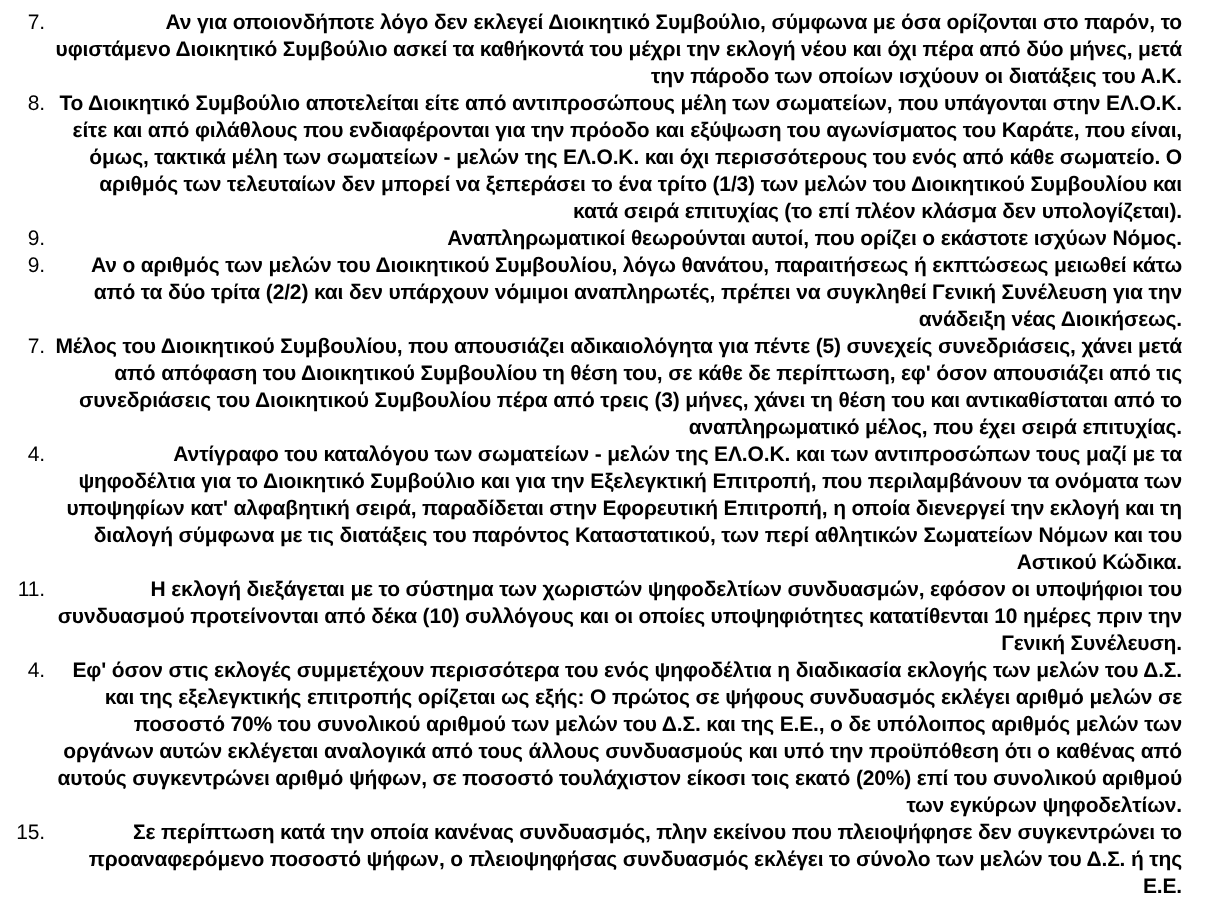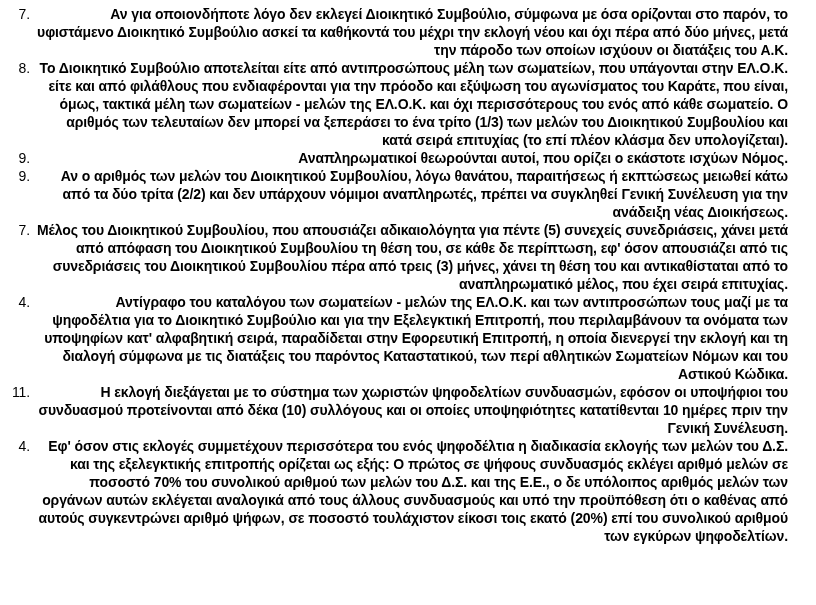--- a/index.html
+++ b/index.html
@@ -75,14 +75,18 @@
   <div class="list-item">
     <span class="item-number">11.</span>
     <div class="item-text">Η εκλογή διεξάγεται με το σύστημα των χωριστών ψηφοδελτίων συνδυασμών, εφόσον οι υποψήφιοι του συνδυασμού προτείνονται από δέκα (10) συλλόγους και οι οποίες υποψηφιότητες κατατίθενται 10 ημέρες πριν την Γενική Συνέλευση.</div>
   </div>
 
   <div class="list-item">
     <span class="item-number">4.</span>
     <div class="item-text">Εφ' όσον στις εκλογές συμμετέχουν περισσότερα του ενός ψηφοδέλτια η διαδικασία εκλογής των μελών του Δ.Σ. και της εξελεγκτικής επιτροπής ορίζεται ως εξής: Ο πρώτος σε ψήφους συνδυασμός εκλέγει αριθμό μελών σε ποσοστό 70% του συνολικού αριθμού των μελών του Δ.Σ. και της Ε.Ε., ο δε υπόλοιπος αριθμός μελών των οργάνων αυτών εκλέγεται αναλογικά από τους άλλους συνδυασμούς και υπό την προϋπόθεση ότι ο καθένας από αυτούς συγκεντρώνει αριθμό ψήφων, σε ποσοστό τουλάχιστον είκοσι τοις εκατό (20%) επί του συνολικού αριθμού των εγκύρων ψηφοδελτίων.</div>
   </div>
 
+  <div class="list-item">
+    <span class="item-number">15.</span>
+    <div class="item-text">Σε περίπτωση κατά την οποία κανένας συνδυασμός, πλην εκείνου που πλειοψήφησε δεν συγκεντρώνει το προαναφερόμενο ποσοστό ψήφων, ο πλειοψηφήσας συνδυασμός εκλέγει το σύνολο των μελών του Δ.Σ. ή της Ε.Ε.</div>
+  </div>
 
 </div>
 
 </body></html>

